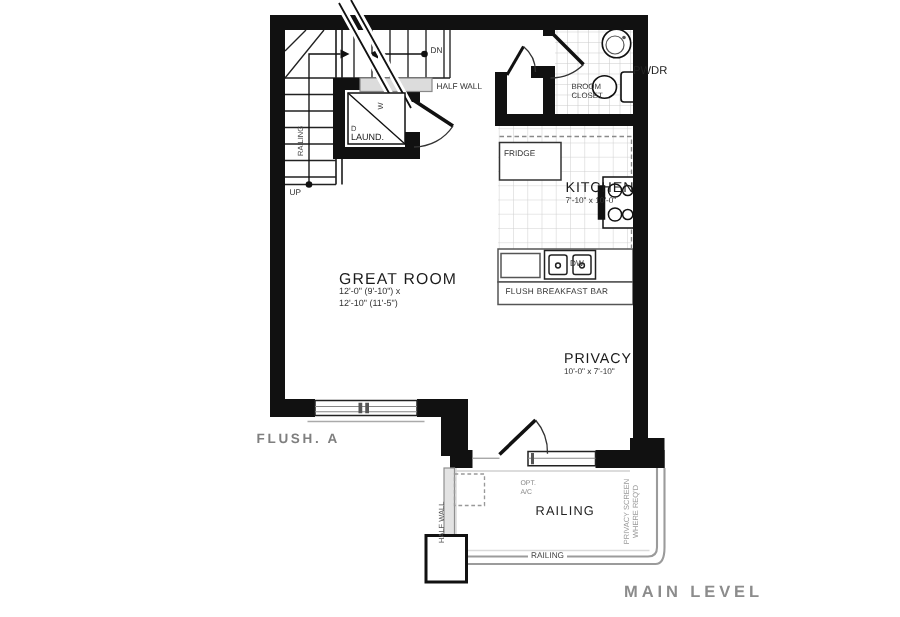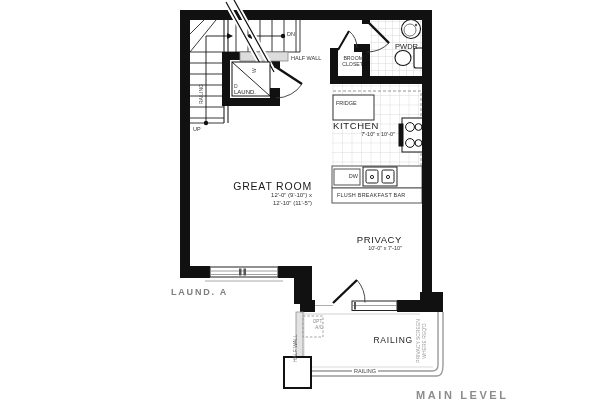--- a/index.html
+++ b/index.html
@@ -1,20 +1,20 @@
 <!DOCTYPE html>
 <html><head>
 <meta charset="utf-8">
 <style>
   html,body{margin:0;padding:0;background:#fff;}
   #stage{position:relative;width:600px;height:411px;background:#ffffff;overflow:hidden;
          font-family:"Liberation Sans", sans-serif;color:#222;}
   #plan-svg{position:absolute;left:0;top:0;width:600px;height:411px;}
   .lbl{position:absolute;white-space:nowrap;color:#222;}
-  .ctr{text-align:right;white-space:normal;}
+  .ctr{text-align:left;white-space:normal;margin-left:44px;}
   .room{font-size:10.5px;letter-spacing:.8px;color:#1a1a1a;}
   .room-sm{font-size:9.5px;letter-spacing:.6px;color:#1a1a1a;}
   .dims{font-size:6px;line-height:7.5px;color:#333;}
   .tiny{font-size:5.5px;color:#333;}
   .micro{font-size:5px;color:#444;}
   .vtext{position:absolute;transform:rotate(-90deg);transform-origin:0 0;white-space:nowrap;}
   .plate{background:#fff;padding:0 2px;}
   .title{font-size:11px;font-weight:700;letter-spacing:2.6px;color:#8c8c8c;padding-left:48px;}
   .elev{font-size:9px;font-weight:700;letter-spacing:1.8px;color:#7f7f7f;}
   .optac{font-size:4.6px;line-height:5.6px;color:#888;}
@@ -177,21 +177,21 @@
       <rect x="296" y="312" width="7" height="46" fill="#e3e3e3" stroke="#909090" stroke-width="0.8"></rect>
       <rect x="284" y="357" width="27" height="31" fill="#fff" stroke="#111" stroke-width="2"></rect>
       <rect x="303" y="316" width="20" height="21" stroke="#999" stroke-width="0.9" stroke-dasharray="2.5,1.8"></rect>
     </g>
   </svg>
 
   <div class="lbl room ctr" style="left:182px;top:180px;width:130px;">GREAT ROOM</div>
   <div class="lbl dims ctr" style="left:182px;top:192px;width:130px;">12'-0" (9'-10") x</div>
   <div class="lbl dims ctr" style="left:182px;top:200px;width:130px;">12'-10" (11'-5")</div>
 
-  <div class="lbl room-sm ctr" style="left:317px;top:120px;width:62px;">KITCHEN</div>
+  <div class="lbl room-sm ctr" style="left:333px;top:120px;width:62px;">KITCHEN</div>
   <div class="lbl dims ctr" style="left:333px;top:131px;width:62px;font-size:5.5px;">7'-10" x 10'-0"</div>
 
   <div class="lbl room-sm ctr" style="left:332px;top:234px;width:70px;">PRIVACY</div>
   <div class="lbl dims ctr" style="left:332px;top:245px;width:70px;font-size:5.5px;">10'-0" x 7'-10"</div>
 
   <div class="lbl ctr" style="left:378px;top:42px;width:40px;font-size:7.5px;color:#222;">PWDR</div>
 
   <div class="lbl ctr" style="left:337px;top:55px;width:26px;font-size:5.2px;line-height:6.4px;color:#333;">
     <div>BROOM</div>
     <div>CLOSET</div>
@@ -203,21 +203,21 @@
 
   <div class="lbl" style="left:234px;top:89px;font-size:6px;color:#222;">LAUND.</div>
   <div class="vtext micro" style="left:251px;top:73px;">W</div>
   <div class="lbl micro" style="left:234px;top:83px;">D</div>
 
   <div class="lbl tiny" style="left:291px;top:55px;">HALF WALL</div>
   <div class="lbl tiny" style="left:193px;top:126px;">UP</div>
   <div class="lbl tiny" style="left:287px;top:31px;">DN</div>
   <div class="vtext micro" style="left:198px;top:104px;">RAILING</div>
 
-  <div class="lbl elev" style="left:171px;top:287px;">LAUND. A</div>
+  <div class="lbl elev" style="left:171px;top:287px;">FLUSH. A</div>
 
   <div class="lbl ctr" style="left:313px;top:335px;width:100px;font-size:8.5px;letter-spacing:.8px;color:#222;">RAILING</div>
   <div class="lbl tiny plate" style="left:352px;top:368px;color:#444;">RAILING</div>
   <div class="vtext micro" style="left:292px;top:362px;color:#555;">HALF WALL</div>
 
   <div class="vtext privacy" style="left:415px;top:369px;">
     <div>PRIVACY SCREEN</div>
     <div>WHERE REQ'D</div>
   </div>
 

